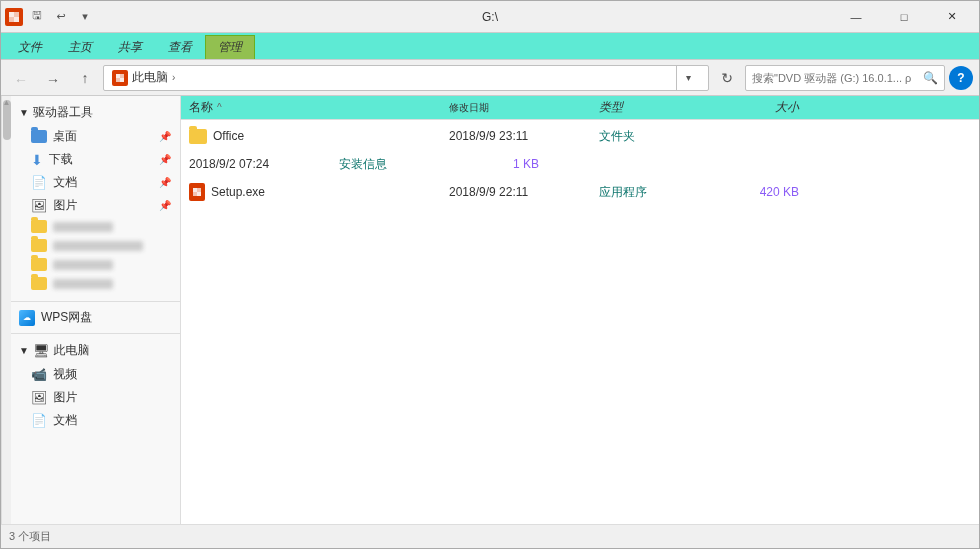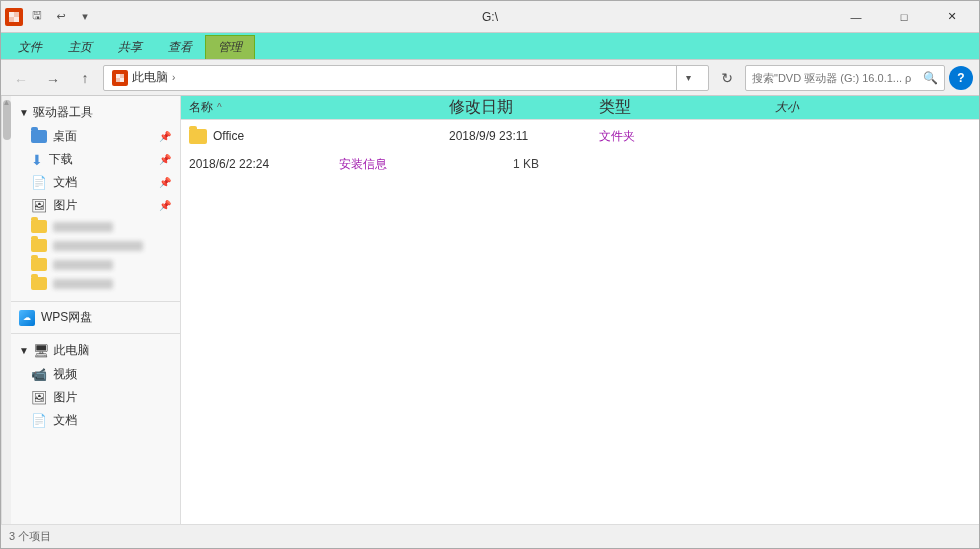--- a/index.html
+++ b/index.html
@@ -432,30 +432,31 @@
       font-size: 12px;
       color: #333;
       display: flex;
       align-items: center;
       cursor: pointer;
       gap: 2px;
     }
 
     .col-date {
       flex: 0 0 150px;
-      font-size: 16px;
+      font-size: 10px;
       color: #333;
       cursor: pointer;
     }
 
     .col-type {
       flex: 0 0 120px;
-      font-size: 16px;
-      color: #333;
-      cursor: pointer;
+      font-size: 12px;
+      color: #333;
+      cursor: pointer;
+      font-style: italic;
     }
 
     .col-size {
       flex: 0 0 80px;
       font-size: 12px;
       color: #333;
       cursor: pointer;
       text-align: right;
       font-style: italic;
     }
@@ -485,27 +486,27 @@
 
     .file-row-date {
       flex: 0 0 150px;
       font-size: 12px;
       color: #333;
     }
 
     .file-row-type {
       flex: 0 0 120px;
       font-size: 12px;
-      color: #a21caf;
+      color: #0f766e;
     }
 
     .file-row-size {
       flex: 0 0 80px;
       font-size: 12px;
-      color: #404040;
+      color: #8b5cf6;
       text-align: right;
     }
 
     
     .folder-icon {
       width: 18px;
       height: 15px;
       background: #f5c842;
       border-radius: 1px 2px 2px 2px;
       position: relative;
@@ -760,25 +761,41 @@
           <div class="file-row-name">
             <div class="folder-icon"></div>
             <span>Office</span>
           </div>
           <div class="file-row-date">2018/9/9 23:11</div>
           <div class="file-row-type">文件夹</div>
           <div class="file-row-size"></div>
         </div>
 
         <div class="file-row">
-          <div class="file-row-date">2018/6/2 22:24</div>
+          <div class="file-row-date">2018/9/2 07:24</div>
           <div class="file-row-type">安装信息</div>
           <div class="file-row-size">1 KB</div>
         </div>
 
+        <div class="file-row">
+          <div class="file-row-name">
+            <div class="exe-icon">
+              <svg width="10" height="10" viewBox="0 0 10 10">
+                  <rect width="4" height="4" x="1" y="1" fill="#fff" opacity="0.9"></rect>
+                  <rect width="4" height="4" x="5" y="1" fill="#fff" opacity="0.7"></rect>
+                  <rect width="4" height="4" x="1" y="5" fill="#fff" opacity="0.7"></rect>
+                  <rect width="4" height="4" x="5" y="5" fill="#fff" opacity="0.9"></rect>
+                </svg>
+            </div>
+            <span>Setup.exe</span>
+          </div>
+          <div class="file-row-date">2018/9/9 22:11</div>
+          <div class="file-row-type">应用程序</div>
+          <div class="file-row-size">420 KB</div>
+        </div>
 
       </div>
     </div>
   </div>
 
   <div class="status-bar">
     <span>3 个项目</span>
   </div>
 </div>
 

